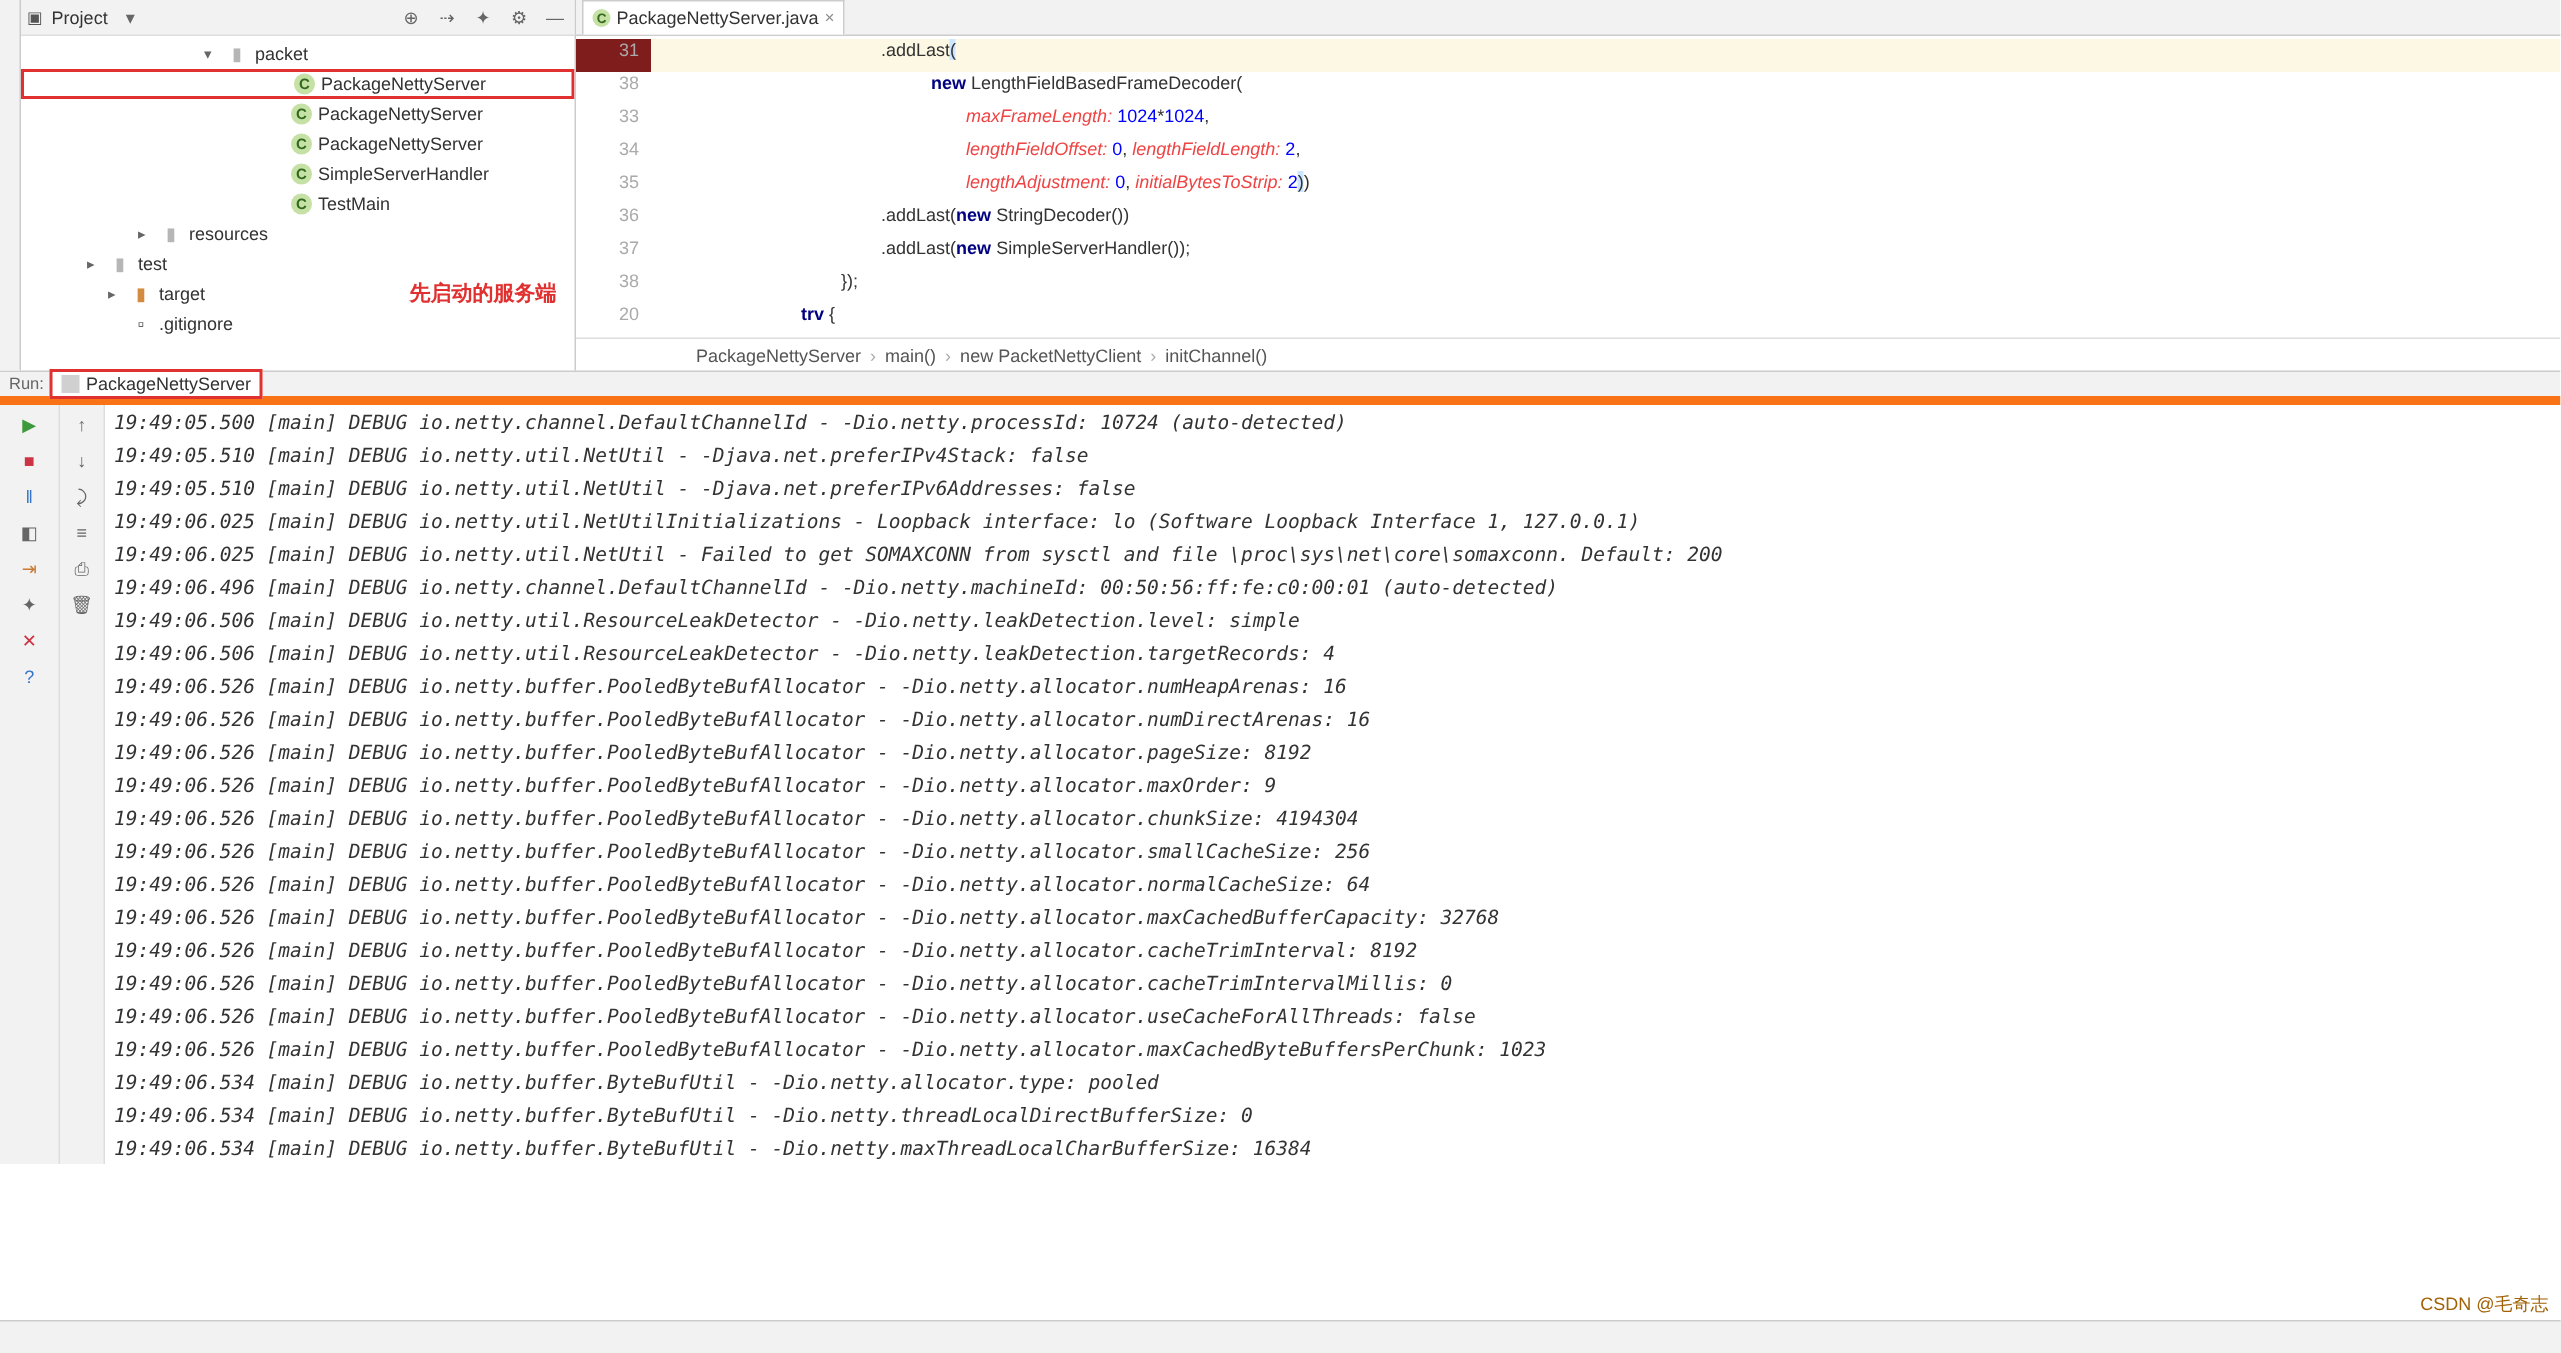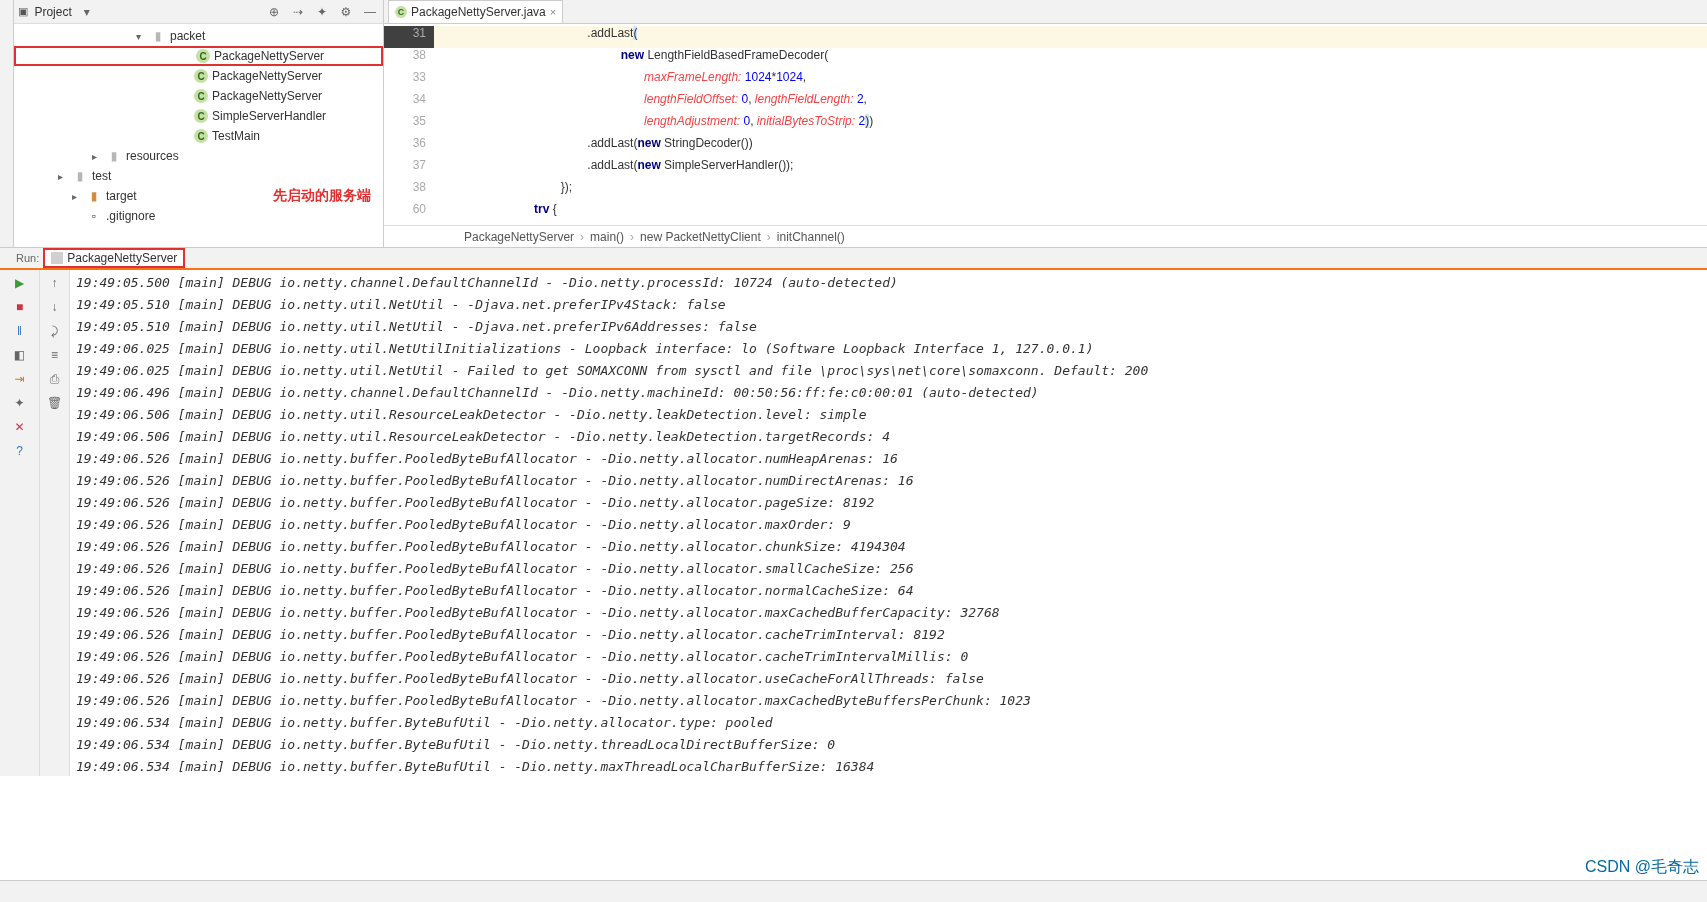--- a/index.html
+++ b/index.html
@@ -27,44 +27,44 @@
 .indentC { padding-left:58px; }
 .red-note { color:#e03030; font-weight:bold; font-size:14px; margin-left:auto; margin-right:12px; }
 .editor-area { flex:1; display:flex; flex-direction:column; }
 .editor-tabs { height:24px; background:#f2f2f2; border-bottom:1px solid #ccc; display:flex; align-items:flex-end; padding-left:4px; }
 .editor-tab { height:23px; border:1px solid #ccc; border-bottom:none; background:#fff; display:flex; align-items:center; padding:0 6px; gap:4px; font-size:12px; }
 .editor-tab .icon.class { background:#c5e1a5; border-radius:50%; width:12px; height:12px; font-size:9px; font-weight:bold; color:#33691e; display:flex; align-items:center; justify-content:center; }
 .editor-tab .close { color:#888; font-size:11px; }
 .editor-body { flex:1; display:flex; overflow:hidden; font-family:Consolas,Monaco,monospace; font-size:13px; }
 .gutter { width:50px; background:#fff; border-right:0px; padding-top:2px; }
 .gutter .ln { height:22px; text-align:right; padding-right:8px; color:#aaa; }
-.gutter .ln.hl { background:#404040; }
+.gutter .ln.hl { background:#7f1d1d; }
 .code { flex:1; padding-top:2px; white-space:pre; }
 .code .line { height:22px; }
 .code .line.hl { background:#fcf8e3; }
 .kw { color:#000080; font-weight:bold; }
 .param { color:#ef4444; font-style:italic; }
 .num { color:#0000ff; }
 .sel { background:#cde6ff; }
 .breadcrumb { height:22px; border-top:1px solid #ddd; display:flex; align-items:center; padding-left:80px; gap:6px; color:#555; font-size:12px; }
 .breadcrumb .sep { color:#aaa; }
-.run-tab-bar { height:22px; background:#f2f2f2; border-bottom:2px solid #f97316; display:flex; align-items:center; padding-left:16px; gap:4px; }
+.run-tab-bar { height:22px; background:#f2f2f2; border-bottom:6px solid #f97316; display:flex; align-items:center; padding-left:6px; gap:4px; }
 .run-tab-bar .label { color:#666; font-size:11px; }
 .run-tab { border:2px solid #e03030; padding:1px 6px; display:flex; align-items:center; gap:4px; background:#fff; }
 .run-tab .icon { width:12px; height:12px; background:#d0d0d0; }
 .console-area { display:flex; height:506px; }
 .console-toolbar { width:40px; background:#f2f2f2; border-right:1px solid #ddd; display:flex; flex-direction:column; align-items:center; padding-top:4px; gap:6px; }
 .ctb { width:18px; height:18px; display:flex; align-items:center; justify-content:center; color:#666; cursor:pointer; }
 .ctb.green { color:#3c9a3c; }
 .ctb.red { color:#c34; }
 .ctb.blue { color:#3573c8; }
 .ctb.orange { color:#c87b35; }
 .console-toolbar2 { width:30px; background:#f2f2f2; border-right:1px solid #ddd; display:flex; flex-direction:column; align-items:center; padding-top:4px; gap:6px; }
 .console-output { flex:1; overflow:auto; padding:2px 6px; font-family:Consolas,Monaco,monospace; font-size:13px; line-height:22px; white-space:pre;font-style:italic; }
-.watermark { position:fixed; right:8px; bottom:24px; color:#0369a1; font-size:16px; }
+.watermark { position:fixed; right:8px; bottom:24px; color:#a16207; font-size:12px; }
 .bottom-bar { position:fixed; left:0; bottom:0; width:100%; height:22px; background:#f2f2f2; border-top:1px solid #ccc; }
 </style>
 </head>
 <body>
 
 <div class="top-area">
   <div class="sidebar-left"></div>
 
   <div class="project-panel">
     <div class="project-header">
@@ -144,21 +144,21 @@
     <div class="editor-body">
       <div class="gutter" id="gutter">
           <div class="ln hl">31</div>
           <div class="ln">38</div>
           <div class="ln">33</div>
           <div class="ln">34</div>
           <div class="ln">35</div>
           <div class="ln">36</div>
           <div class="ln">37</div>
           <div class="ln">38</div>
-          <div class="ln">60</div>
+          <div class="ln">20</div>
         </div>
       <div class="code" id="code"><div class="line hl">                                              .addLast<span class="sel">(</span></div><div class="line">                                                        <span class="kw">new</span> LengthFieldBasedFrameDecoder(</div><div class="line">                                                               <span class="param">maxFrameLength:</span> <span class="num">1024</span>*<span class="num">1024</span>,</div><div class="line">                                                               <span class="param">lengthFieldOffset:</span> <span class="num">0</span>, <span class="param">lengthFieldLength:</span> <span class="num">2</span>,</div><div class="line">                                                               <span class="param">lengthAdjustment:</span> <span class="num">0</span>, <span class="param">initialBytesToStrip:</span> <span class="num">2</span><span class="sel">)</span>)</div><div class="line">                                              .addLast(<span class="kw">new</span> StringDecoder())</div><div class="line">                                              .addLast(<span class="kw">new</span> SimpleServerHandler());</div><div class="line">                                      });</div><div class="line">                              <span class="kw">trv</span> {</div></div>
     </div>
     <div class="breadcrumb" id="breadcrumb">
         <span>PackageNettyServer</span>
         <span class="sep">›</span>
         <span>main()</span>
         <span class="sep">›</span>
         <span>new PacketNettyClient</span>
         <span class="sep">›</span>

